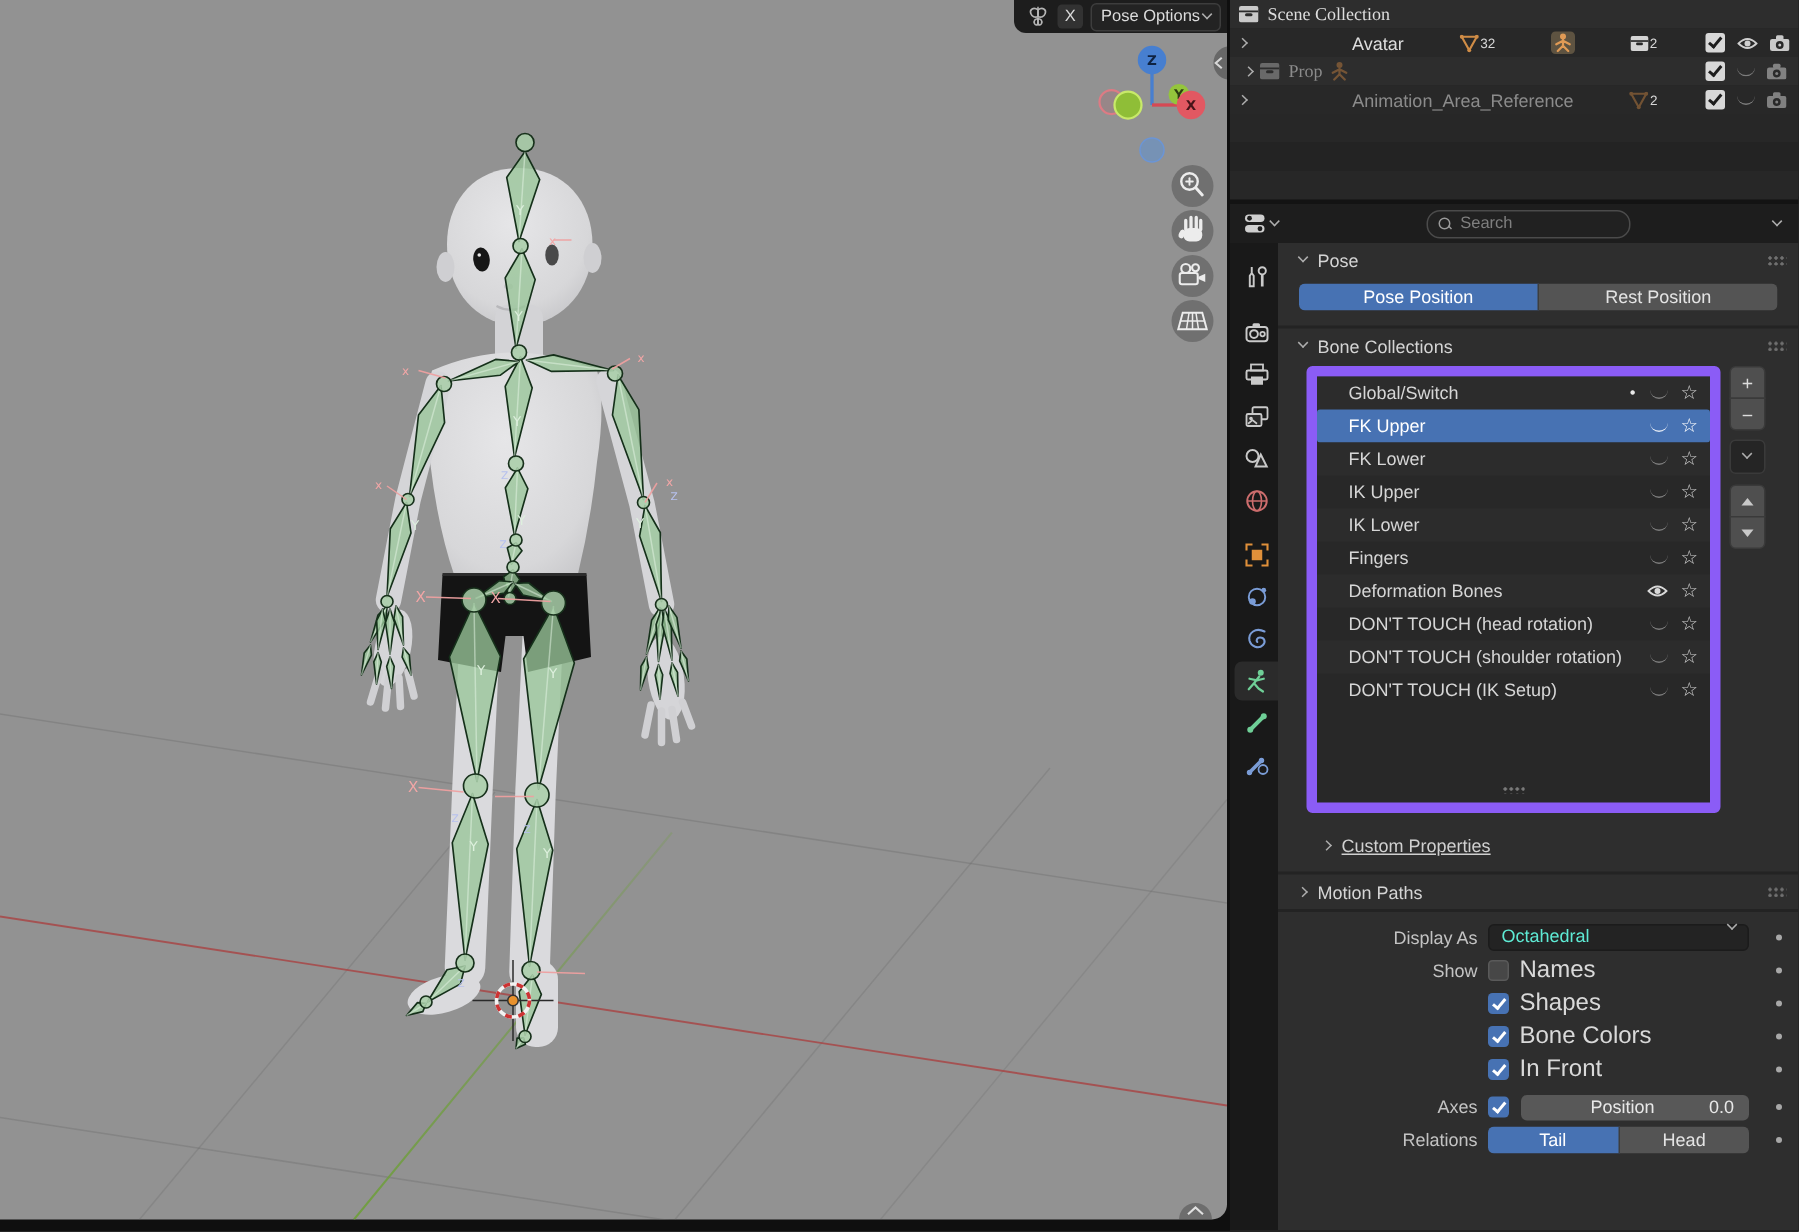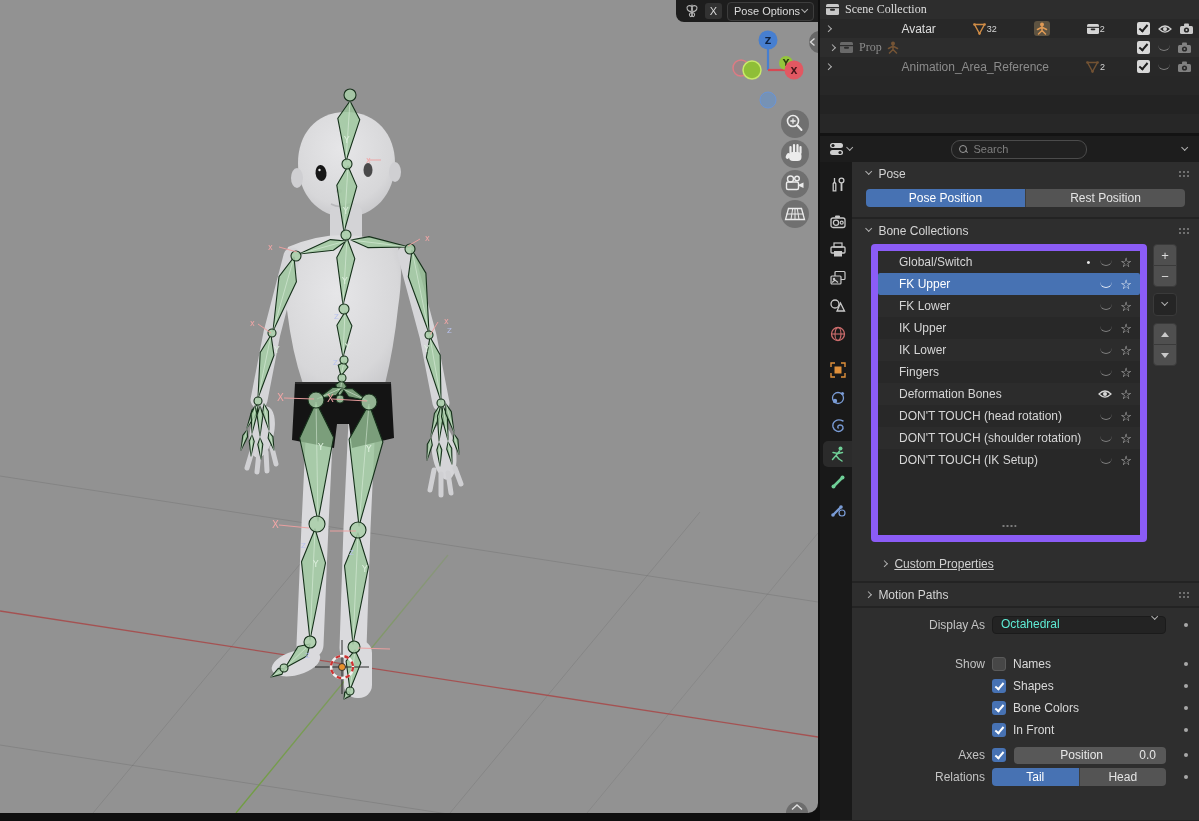--- a/index.html
+++ b/index.html
@@ -102,21 +102,21 @@
   .vd-row{display:flex;align-items:center;margin:4px 8px 0 14px;height:18px;}
   .vd-label{width:119px;text-align:right;color:#c3c3c3;font-size:12px;padding-right:7px;flex:none;}
   .vd-ctrl{width:174px;display:flex;align-items:center;flex:none;}
   .vd-dot{margin-left:auto;width:4px;height:4px;border-radius:50%;background:#a8a8a8;margin-right:3px;}
   .dropdown{width:100%;height:18px;background:#232323;border:1px solid #1b1b1b;border-radius:4px;display:flex;align-items:flex-start;
     padding:0 8px;color:#5eead4;font-size:12px;box-sizing:border-box;justify-content:space-between;}
   .checkbox{width:14px;height:14px;border-radius:3px;display:flex;align-items:center;justify-content:center;flex:none;}
   .checkbox.on{background:#4772b3;}
   .checkbox.off{background:#474747;border:1px solid #5a5a5a;box-sizing:border-box;}
   .checkbox .ck{display:inline-block;width:3px;height:7px;border:solid #fff;border-width:0 2px 2px 0;transform:rotate(40deg);margin-top:-2px;}
-  .cb-label{margin-left:7px;color:#d9d9d9;font-size:12px;}
+  .cb-label{margin-left:7px;color:#d9d9d9;font-size:16px;}
   .slider{flex:1;height:17px;background:#585858;border-radius:4px;display:flex;align-items:center;margin-left:8px;
     color:#e8e8e8;font-size:12px;padding:0 10px;}
   .slider .lab{flex:1;text-align:center;}
   .seg-sm{flex:1;display:flex;height:18px;border-radius:4px;overflow:hidden;}
 </style>
 </head>
 <body>
 
 <div class="app">
 
@@ -744,21 +744,21 @@
           <div class="vd-row" style="margin-top:8px">
             <span class="vd-label">Display As</span>
             <div class="vd-ctrl">
               <div class="dropdown">
                 <span>Octahedral</span>
                 <span class="chev down"></span>
               </div>
             </div>
             <span class="vd-dot"></span>
           </div>
-          <div class="vd-row" style="margin-top:21px">
+          <div class="vd-row" style="margin-top:4px">
             <span class="vd-label">Show</span>
             <div class="vd-ctrl">
               <span class="checkbox off"></span>
               <span class="cb-label">Names</span>
             </div>
             <span class="vd-dot"></span>
           </div>
           <div class="vd-row">
             <span class="vd-label"></span>
             <div class="vd-ctrl">

